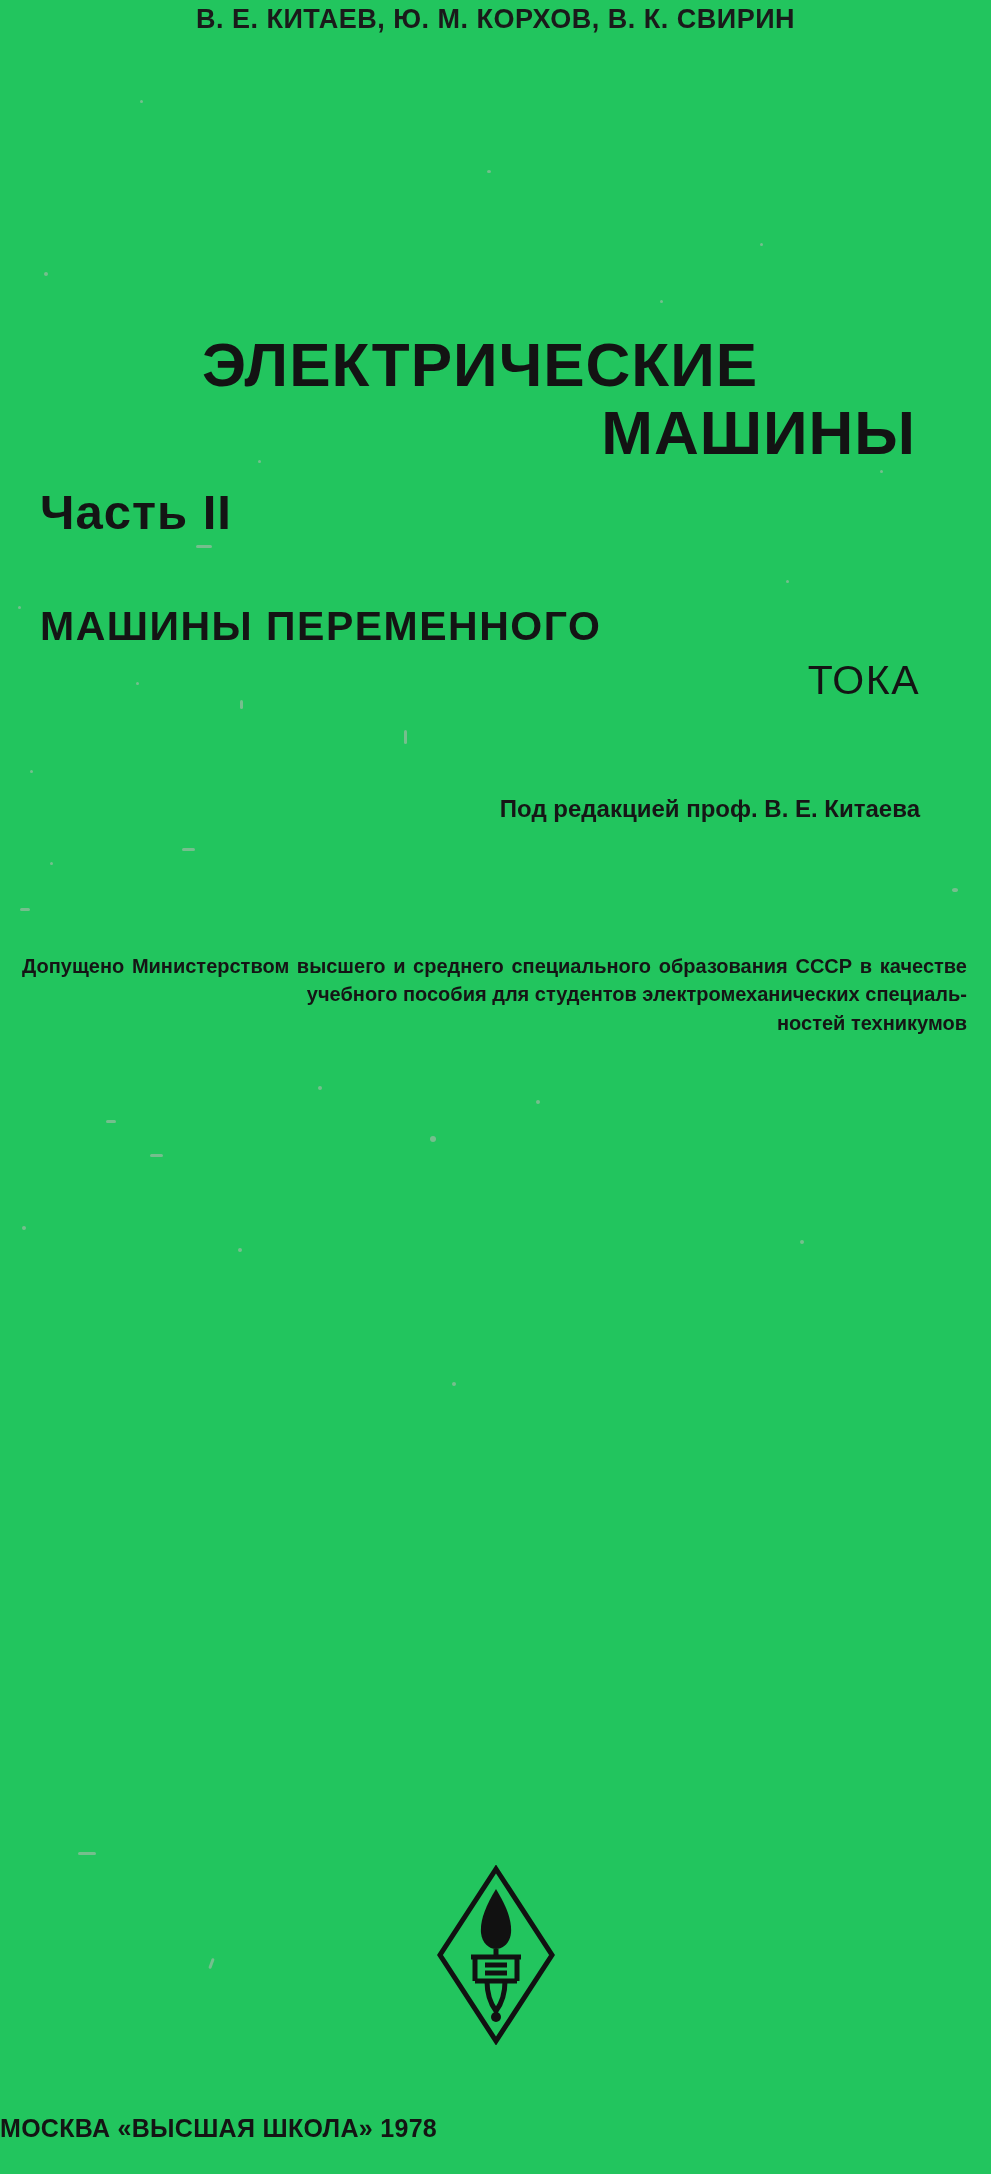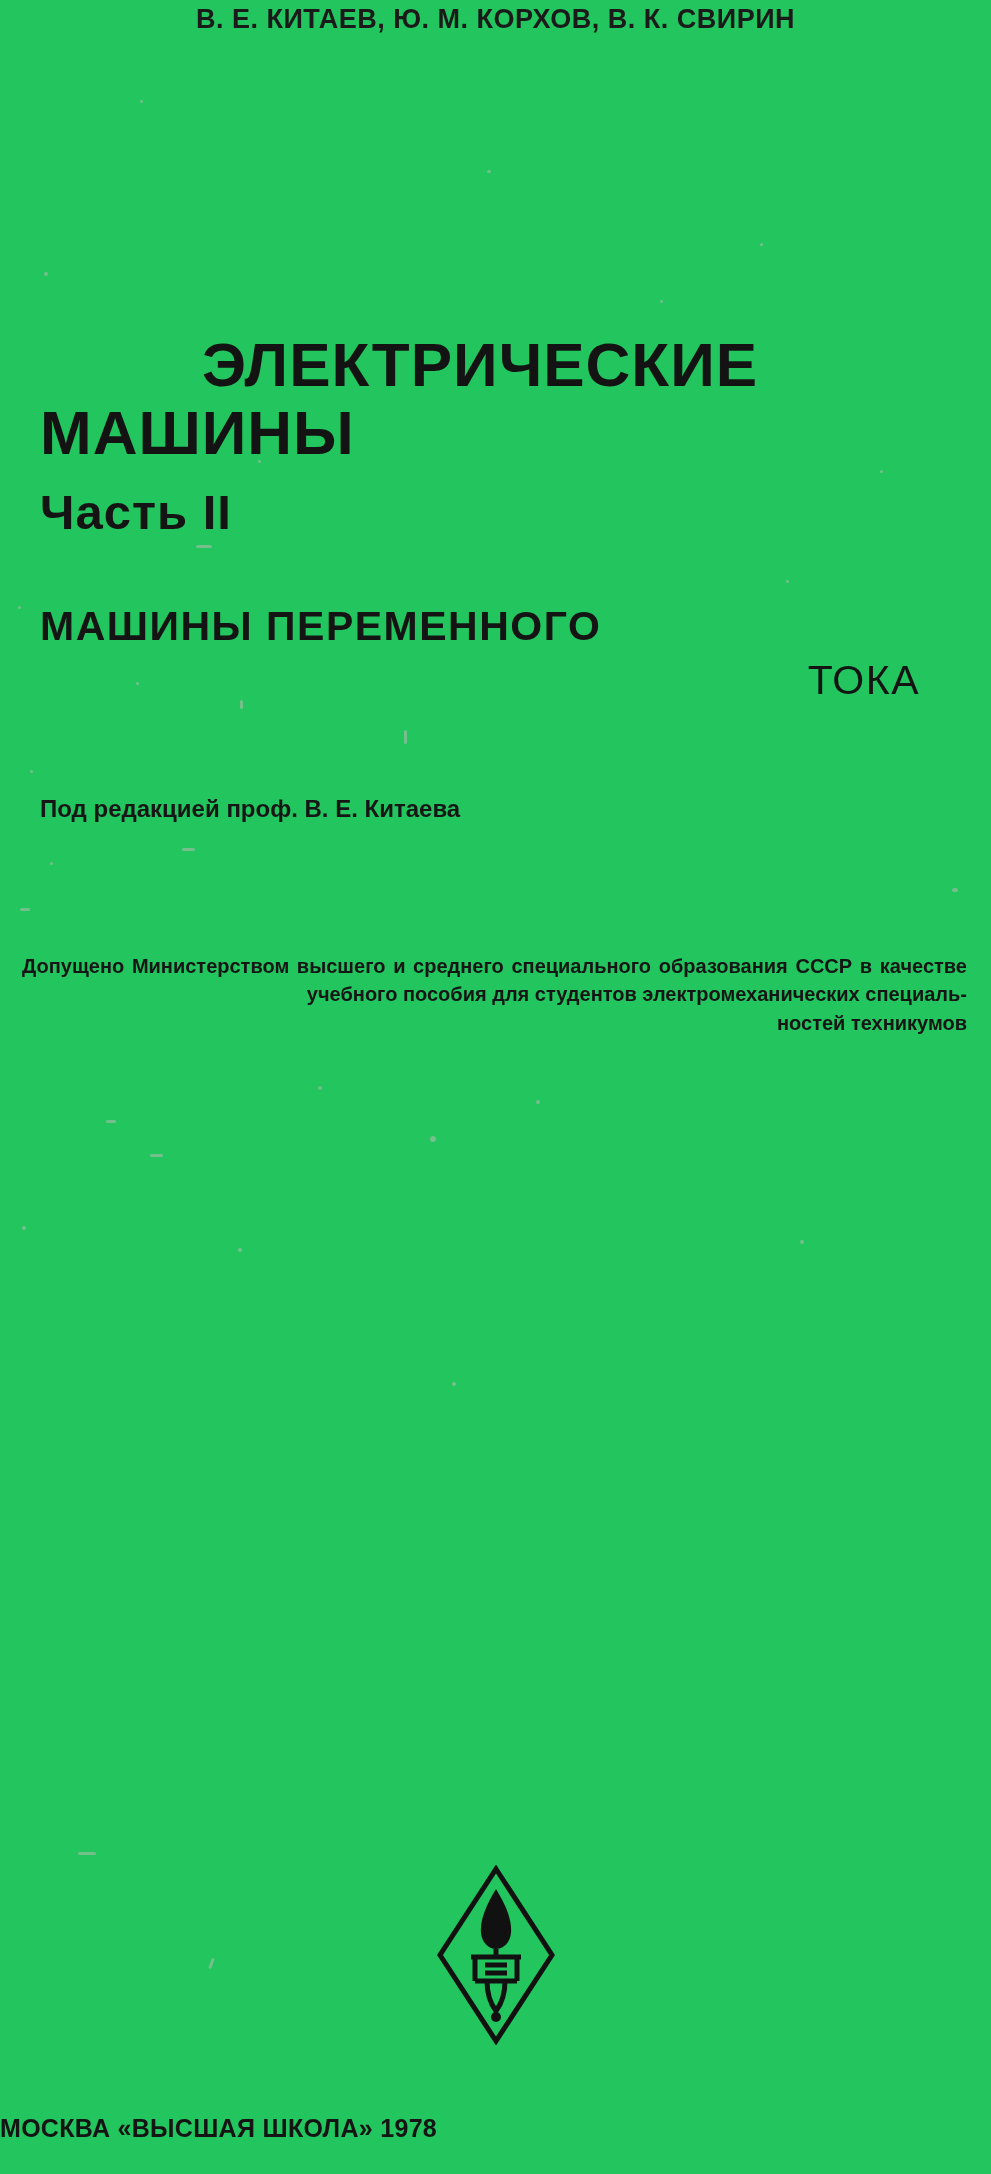--- a/index.html
+++ b/index.html
@@ -52,21 +52,21 @@
     line-height: 1.0;
     color: #131313;
     text-align: center;
   }
   .title-line2 {
     font-size: 62px;
     font-weight: bold;
     letter-spacing: 1px;
     line-height: 1.18;
     color: #131313;
-    text-align: left;
+    text-align: right;
     padding-right: 4px;
   }
   .part {
     position: absolute;
     top: 484px;
     left: 40px;
     width: 880px;
     text-align: left;
     font-size: 49px;
     font-weight: bold;
@@ -94,21 +94,21 @@
     font-weight: normal;
     letter-spacing: 1.5px;
     color: #141414;
     padding-right: 4px;
   }
   .editor {
     position: absolute;
     top: 795px;
     left: 40px;
     width: 880px;
-    text-align: left;
+    text-align: right;
     font-size: 24px;
     font-weight: bold;
     color: #161616;
     padding-right: 4px;
   }
   .approval {
     position: absolute;
     top: 952px;
     left: 22px;
     width: 945px;

